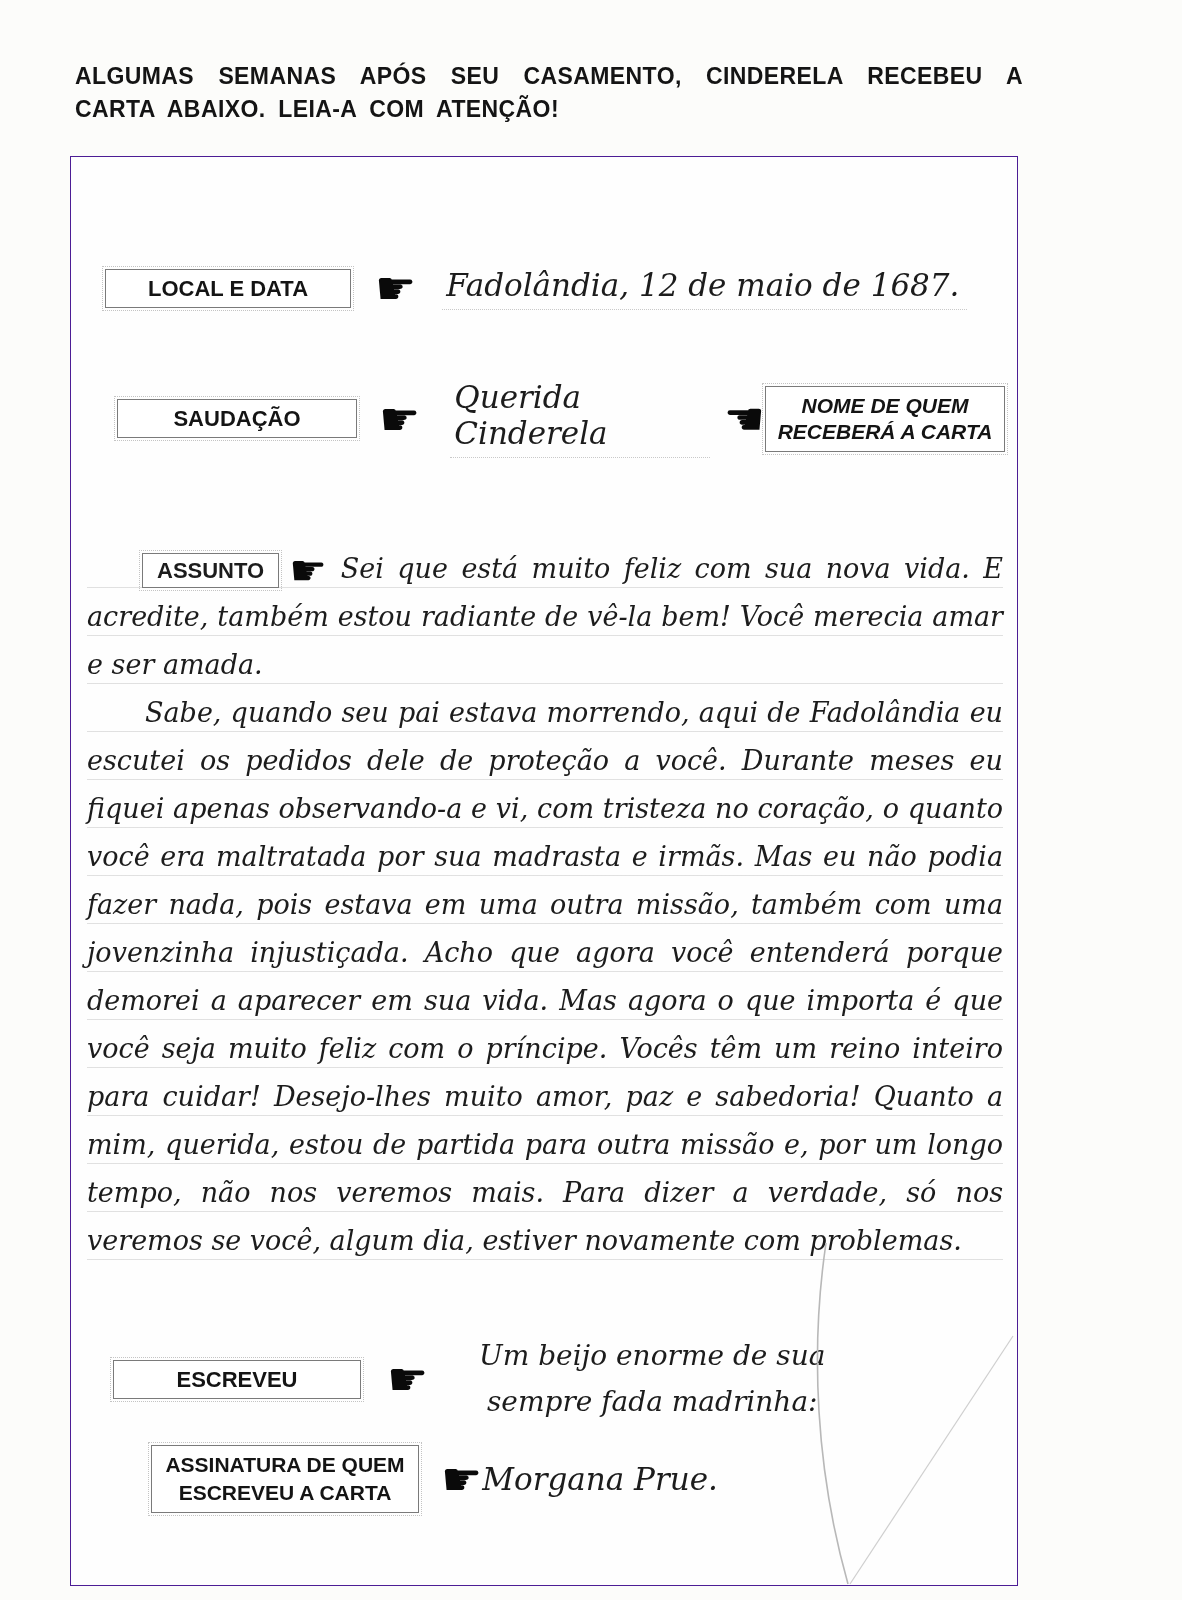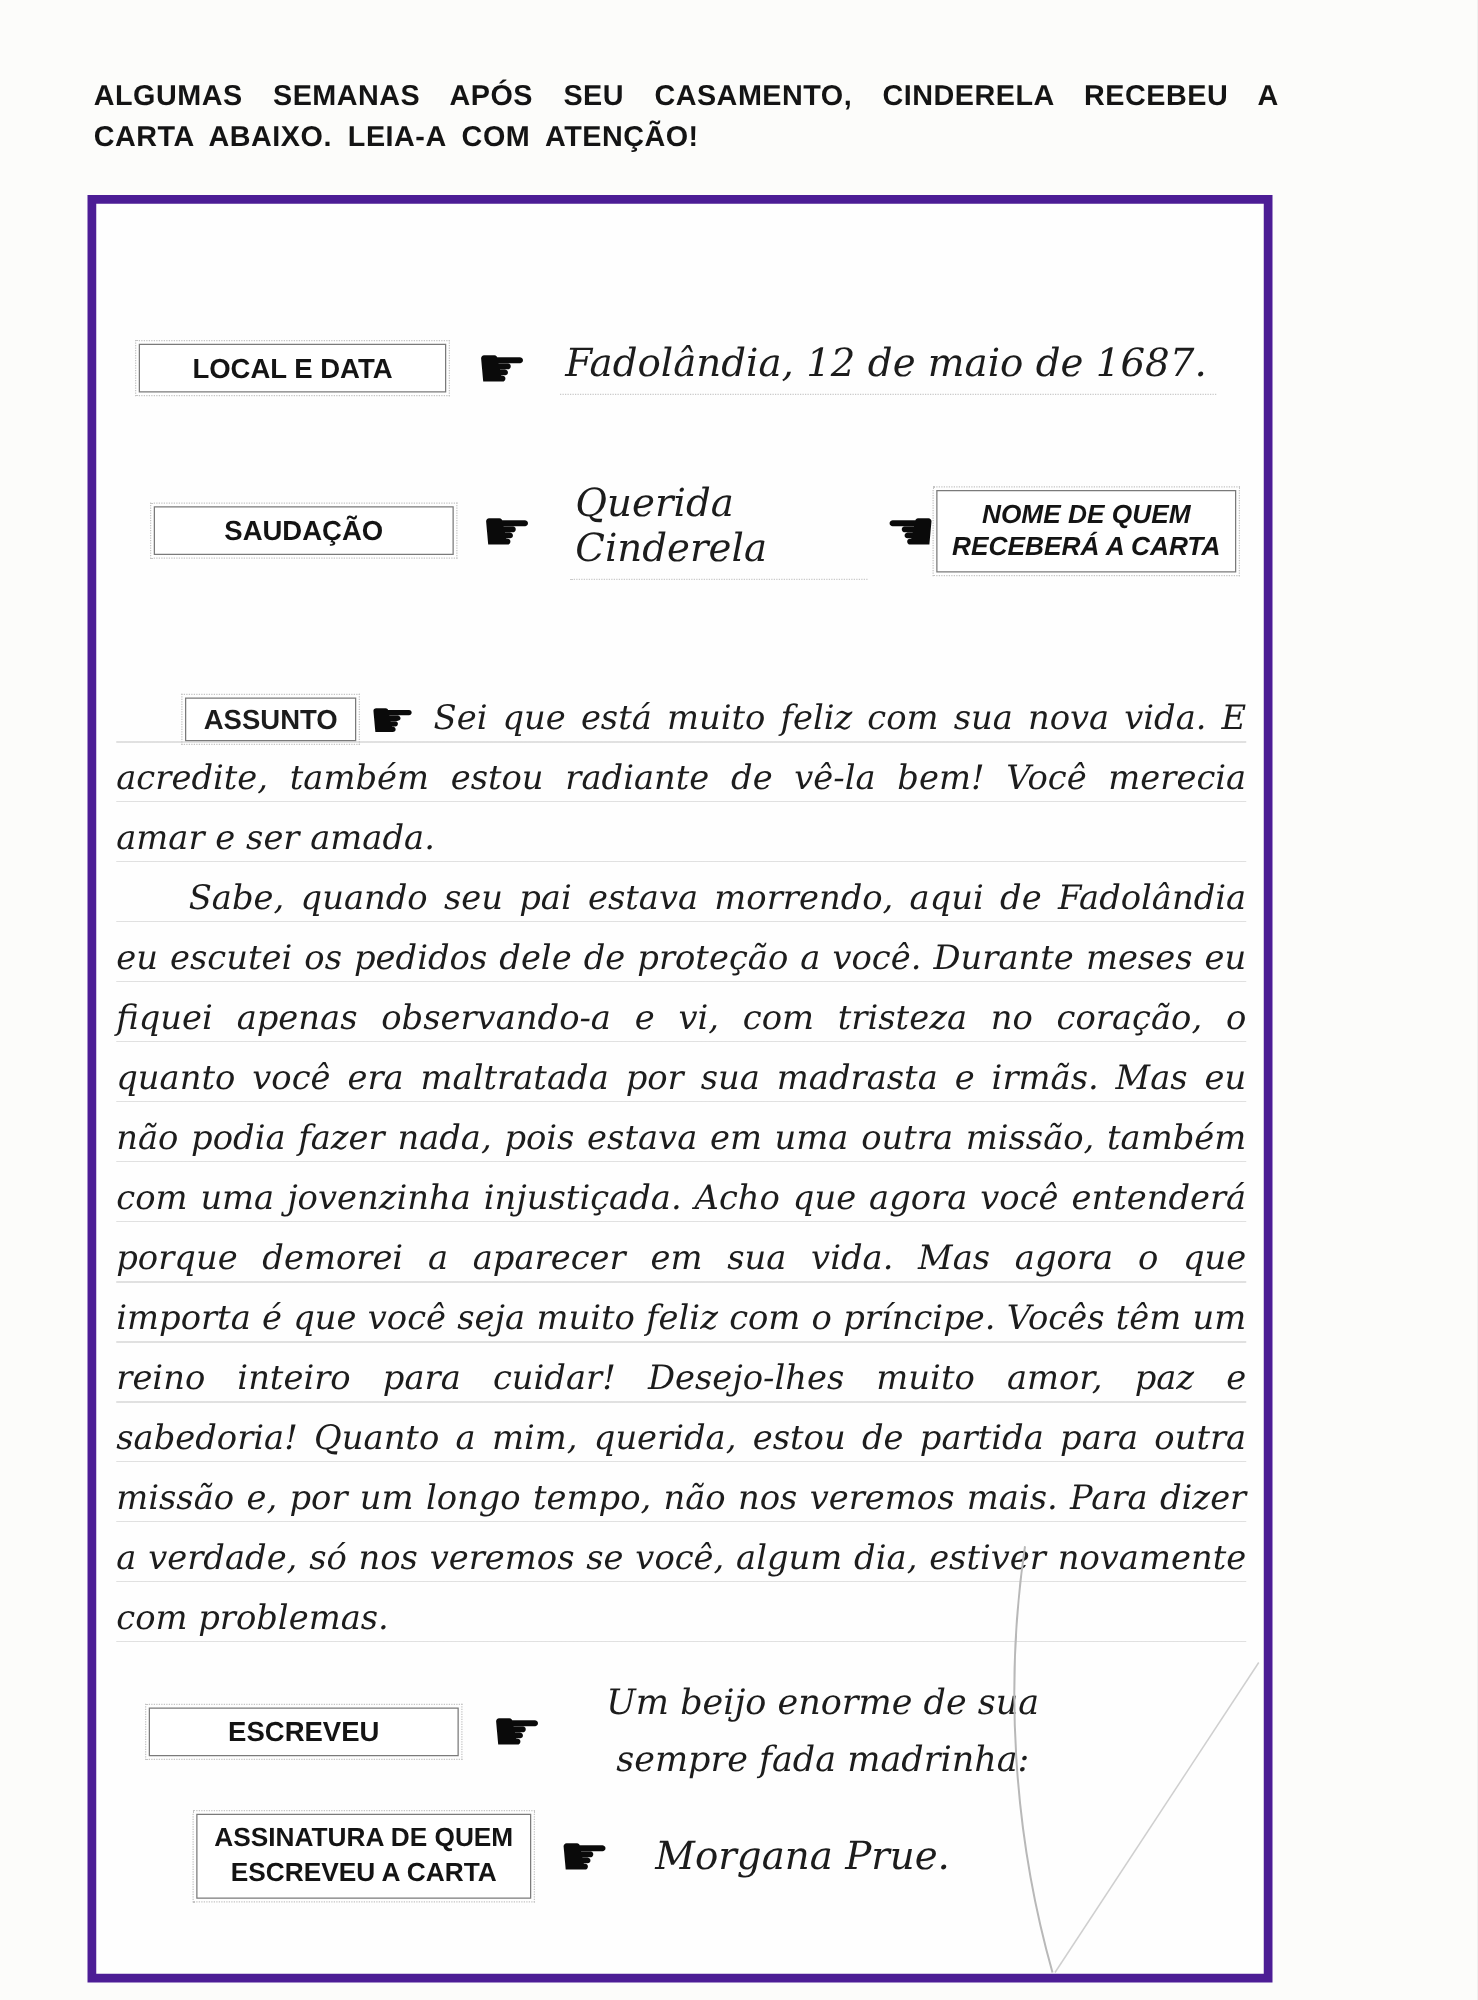--- a/index.html
+++ b/index.html
@@ -20,21 +20,21 @@
     font-size:23px;
     line-height:33px;
     text-align:justify;
     word-spacing:6px;
     letter-spacing:0.4px;
   }
   .letter-box {
     position:absolute;
     left:70px; top:156px;
     width:948px; height:1430px;
-    border:7px solid #4c1d95;
+    border:1px solid #4c1d95;
     background:#fefefe;
   }
   .label-box {
     display:inline-block;
     border:1px solid #7a7a7a;
     outline:1px dotted #c4c4c4;
     outline-offset:2px;
     background:#fff;
     font-weight:bold;
     font-size:22px;
@@ -66,21 +66,21 @@
   .row-local { left:34px; right:8px; top:108px; }
   .row-local .label-box { width:246px; }
   .row-local .hand { margin-left:24px; }
   .row-local .hw-value {
     margin-left:26px;
     font-size:31px;
     border-bottom:1px dotted #c9c9c9;
     padding:0 8px 6px 4px;
   }
 
-  .row-saudacao { left:46px; right:22px; top:222px; }
+  .row-saudacao { left:46px; right:12px; top:222px; }
   .row-saudacao .label-box { width:240px; }
   .row-saudacao .hand { margin-left:22px; }
   .row-saudacao .hw-value {
     margin-left:30px;
     font-size:31px;
     border-bottom:1px dotted #c9c9c9;
     padding:0 6px 6px 4px;
   }
   .row-saudacao .hand-left { margin-left:14px; }
   .recipient-box { margin-left:auto; width:250px; font-size:21px; line-height:26px; padding:6px 4px;font-style:italic; }
@@ -110,21 +110,21 @@
     margin-left:44px;
     width:360px;
     font-size:28px;
     line-height:46px;
     text-align:center;
   }
 
   .row-assinatura { left:40px; right:20px; top:1288px; align-items:center;padding-left:40px; }
   .row-assinatura .label-box { width:268px; font-size:21px; line-height:28px; }
   .row-assinatura .hand { margin-left:22px; }
-  .row-assinatura .hw-value { margin-left:36px; font-size:31px; }
+  .row-assinatura .hw-value { font-size:31px; }
 
   .page-curl {
     position:absolute;
     right:-1px; bottom:-1px;
     pointer-events:none;
   }
 </style>
 </head>
 <body>
 

